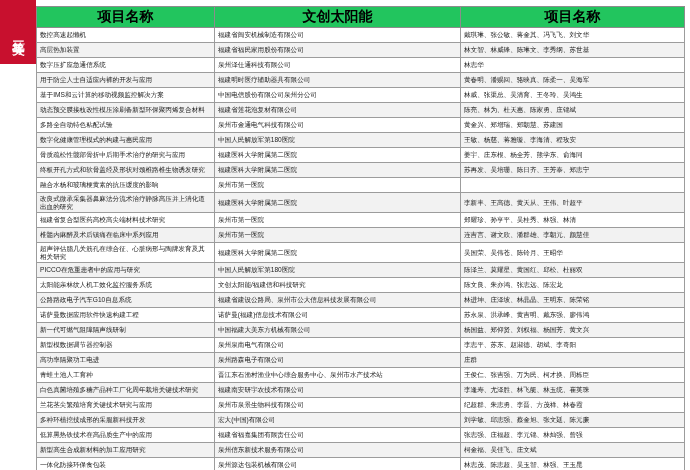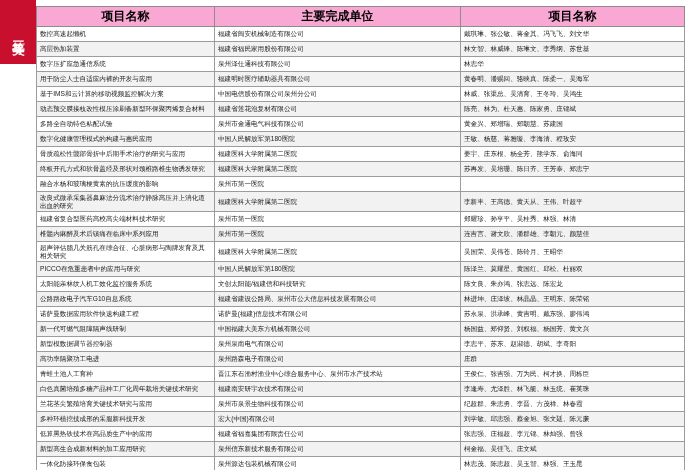--- a/index.html
+++ b/index.html
@@ -52,23 +52,23 @@
     border-collapse: collapse;
     width: 648px;
     table-layout: fixed;
     font-size: 6.6px;
     color: #1a1a1a;
   }
   col.c1 { width: 178px; }
   col.c2 { width: 246px; }
   col.c3 { width: 224px; }
   thead th {
-    background: #f9a8d4;
+    background: #22c55e;
     border: 0.6px solid #8c8c8c;
-    font-size: 12px;
+    font-size: 14px;
     font-weight: bold;
     height: 15px;
     text-align: center;
     color: #000000;
     padding: 1px 2px;
   }
   tbody td {
     border: 0.6px solid #9c9c9c;
     padding: 1.5px 3px;
     vertical-align: middle;
@@ -98,21 +98,21 @@
   <div id="table-wrap">
     <table>
       <colgroup>
         <col class="c1">
         <col class="c2">
         <col class="c3">
       </colgroup>
       <thead>
         <tr>
           <th>项目名称</th>
-          <th>主要完成单位</th>
+          <th>文创太阳能</th>
           <th>项目名称</th>
         </tr>
       </thead>
       <tbody id="table-body">
           <tr>
             <td class="col-name">数控高速起懒机</td>
             <td class="col-unit">福建省闽安机械制造有限公司</td>
             <td class="col-people">戴琪琳、张公敏、蒋金其、冯飞飞、刘文华</td>
           </tr>
           <tr>

